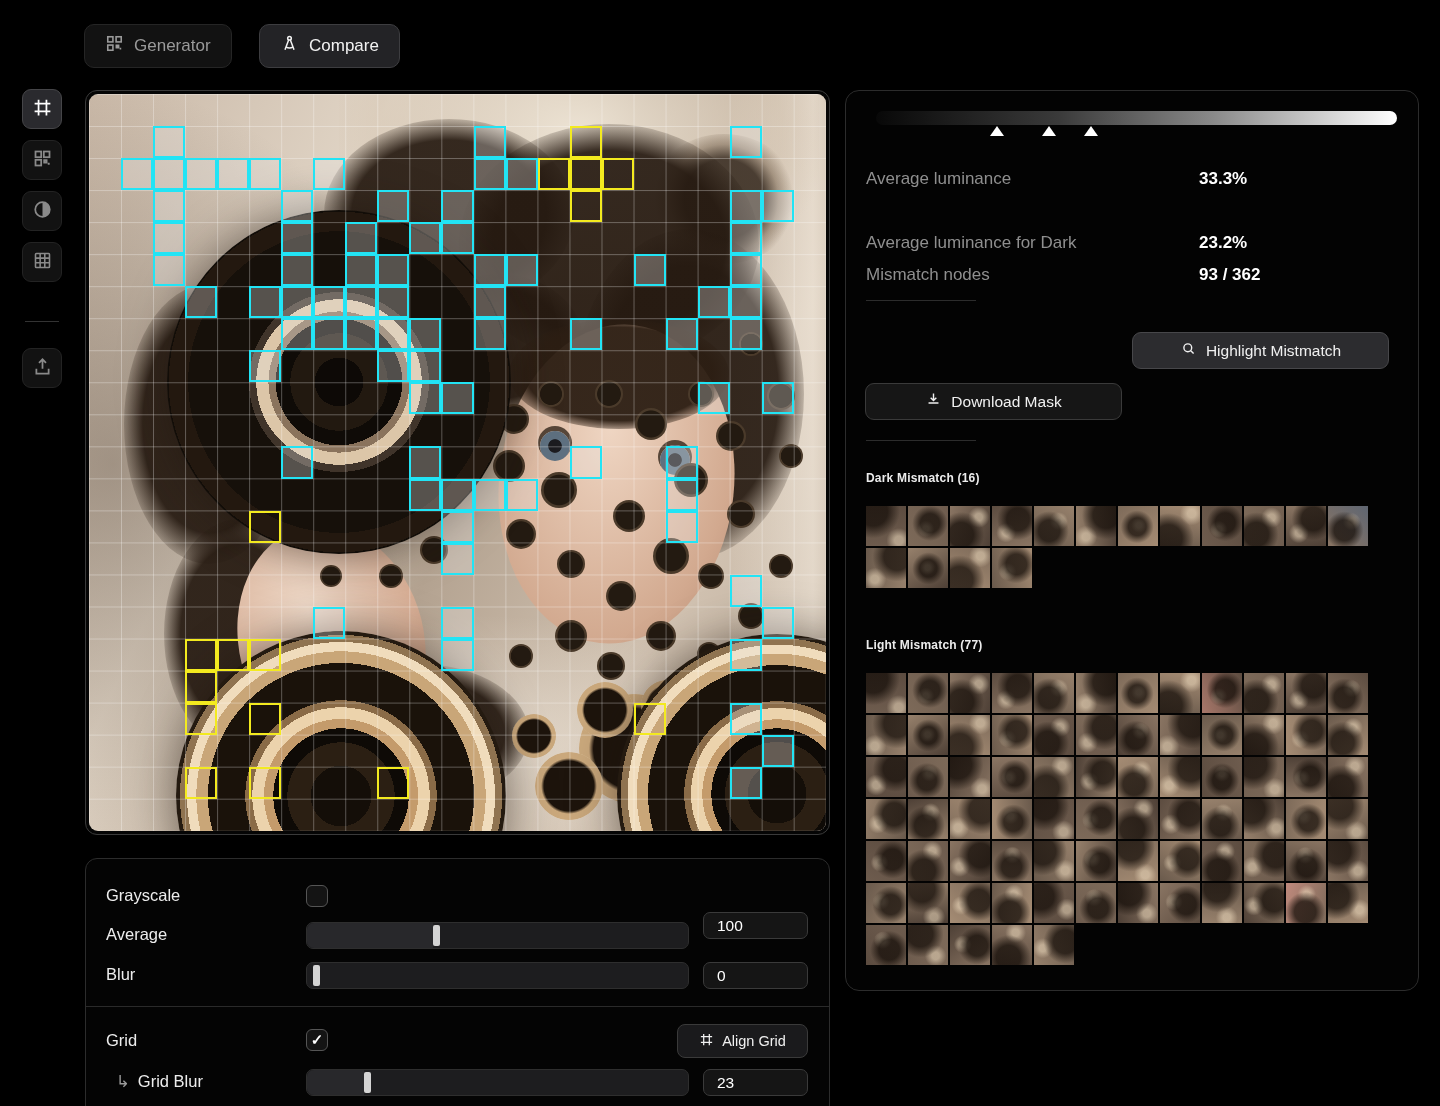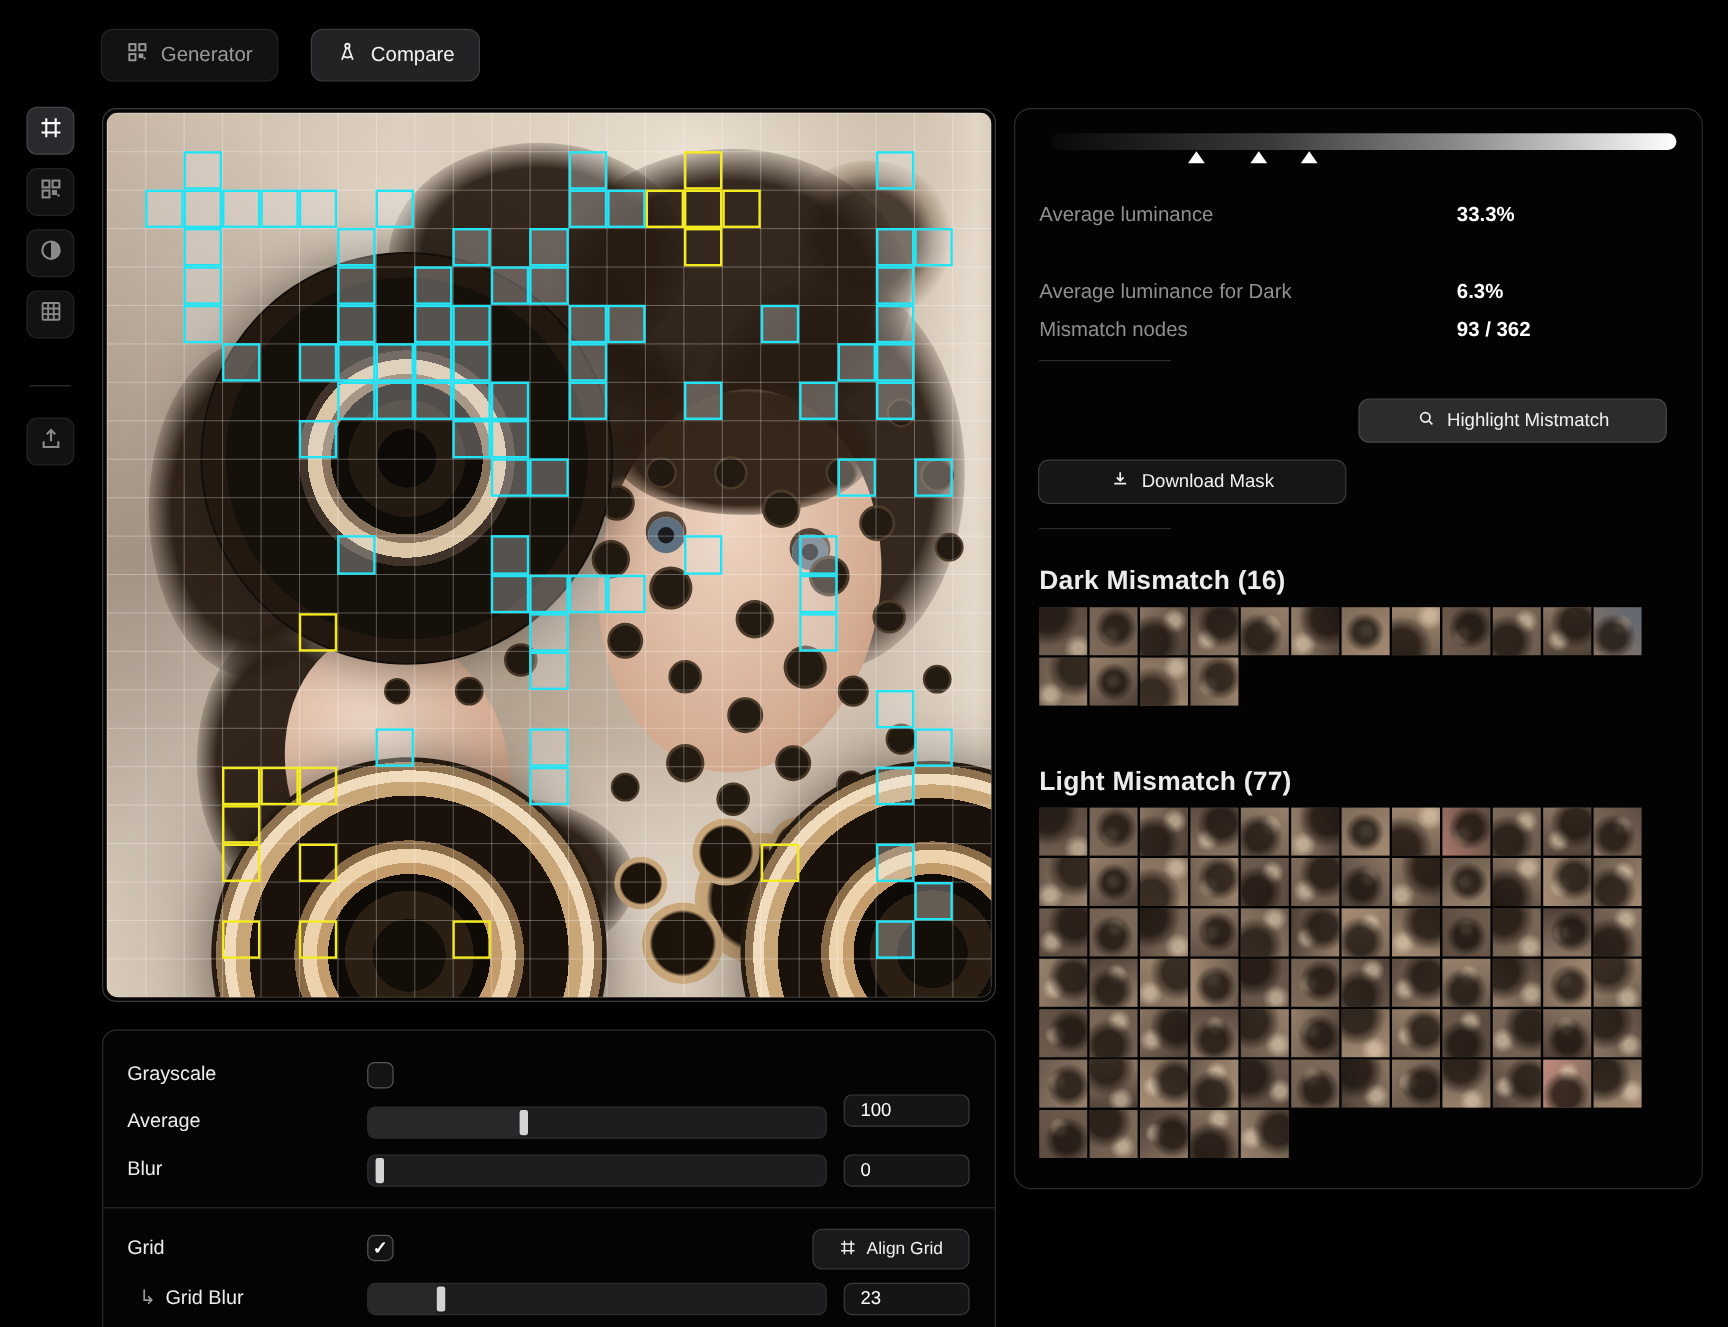--- a/index.html
+++ b/index.html
@@ -36,28 +36,28 @@
   
   .rpanel { position:absolute; left:845px; top:90px; width:574px; height:901px;
             border:1px solid #2c2c2c; border-radius:14px; background:#030303; }
   .lum-bar { position:absolute; left:30px; top:20px; width:521px; height:14px; border-radius:7px;
              background:linear-gradient(to right,#080808,#3a3a3a 35%,#8a8a8a 65%,#fff); }
   .lum-marker { position:absolute; top:15px; width:0; height:0; transform:translateX(-50%);
                 border-left:7px solid transparent; border-right:7px solid transparent;
                 border-bottom:10px solid #fff; }
   .stat-row { position:absolute; left:20px; width:530px; height:32px; display:flex; align-items:center; font-size:17px; }
   .stat-label { color:#8f8f8f; }
-  .stat-value { position:absolute; left:348px; color:#fff; font-weight:bold; }
+  .stat-value { position:absolute; left:333px; color:#fff; font-weight:bold; }
   .hr-short { position:absolute; left:20px; width:110px; height:1px; background:#2c2c2c; }
   .rbtn { position:absolute; width:257px; height:37px; border-radius:9px; border:1px solid #3a3a3a;
           background:#161616; color:#f0f0f0; font-size:15.5px; display:flex; align-items:center;
           justify-content:center; gap:9px; cursor:pointer; }
   .rbtn svg { width:17px; height:17px; }
   .rbtn.lit { background:#2c2c2f; border-color:#47474a; }
-  .sec-title { position:absolute; left:20px; font-size:22px; color:#ececec; font-weight:bold; letter-spacing:.2px; }
+  .sec-title { position:absolute; left:20px; font-size:12px; color:#ececec; font-weight:bold; letter-spacing:.2px; }
   .thumbgrid { position:absolute; left:20px; display:grid; grid-template-columns:repeat(12,40px); gap:2px; }
   .thumb { width:40px; height:40px; }
 
   
   .cpanel { position:absolute; left:85px; top:858px; width:745px; height:300px;
             border:1px solid #2c2c2c; border-radius:12px; background:#040404; }
   .crow-label { position:absolute; left:20px; font-size:16.5px; color:#ededed; }
   .checkbox { position:absolute; left:220px; width:22px; height:22px; border-radius:6px;
               background:#141414; border:1.5px solid #555; cursor:pointer;
               display:flex; align-items:center; justify-content:center;
@@ -340,21 +340,21 @@
       <div class="lum-marker" style="left: 33.3%;"></div>
       <div class="lum-marker" style="left: 41.2%;"></div>
     </div>
 
   <div class="stat-row" style="top:72px">
     <span class="stat-label">Average luminance</span>
     <span class="stat-value">33.3%</span>
   </div>
   <div class="stat-row" style="top:136px">
     <span class="stat-label">Average luminance for Dark</span>
-    <span class="stat-value">6.3%</span>
+    <span class="stat-value">23.2%</span>
   </div>
   <div class="stat-row" style="top:168px">
     <span class="stat-label">Mismatch nodes</span>
     <span class="stat-value">93 / 362</span>
   </div>
 
   <div class="hr-short" style="top:209px"></div>
 
   <button class="rbtn" style="left:19px; top:292px">
     <span><svg viewBox="0 0 24 24" fill="none" stroke="currentColor" stroke-width="2">

